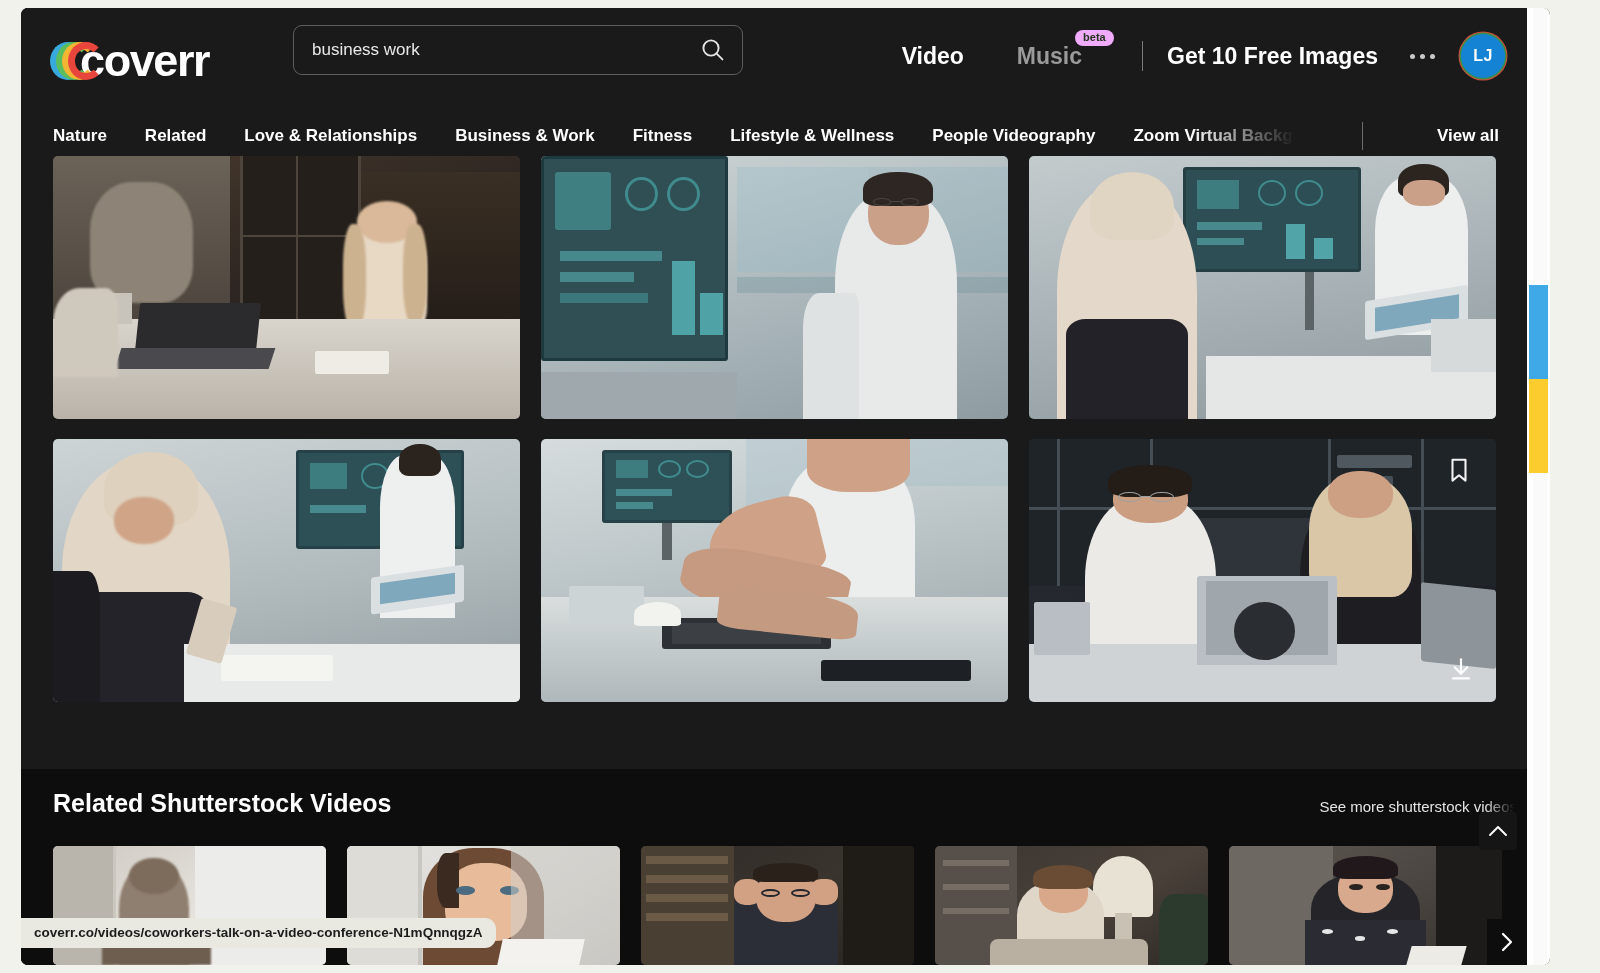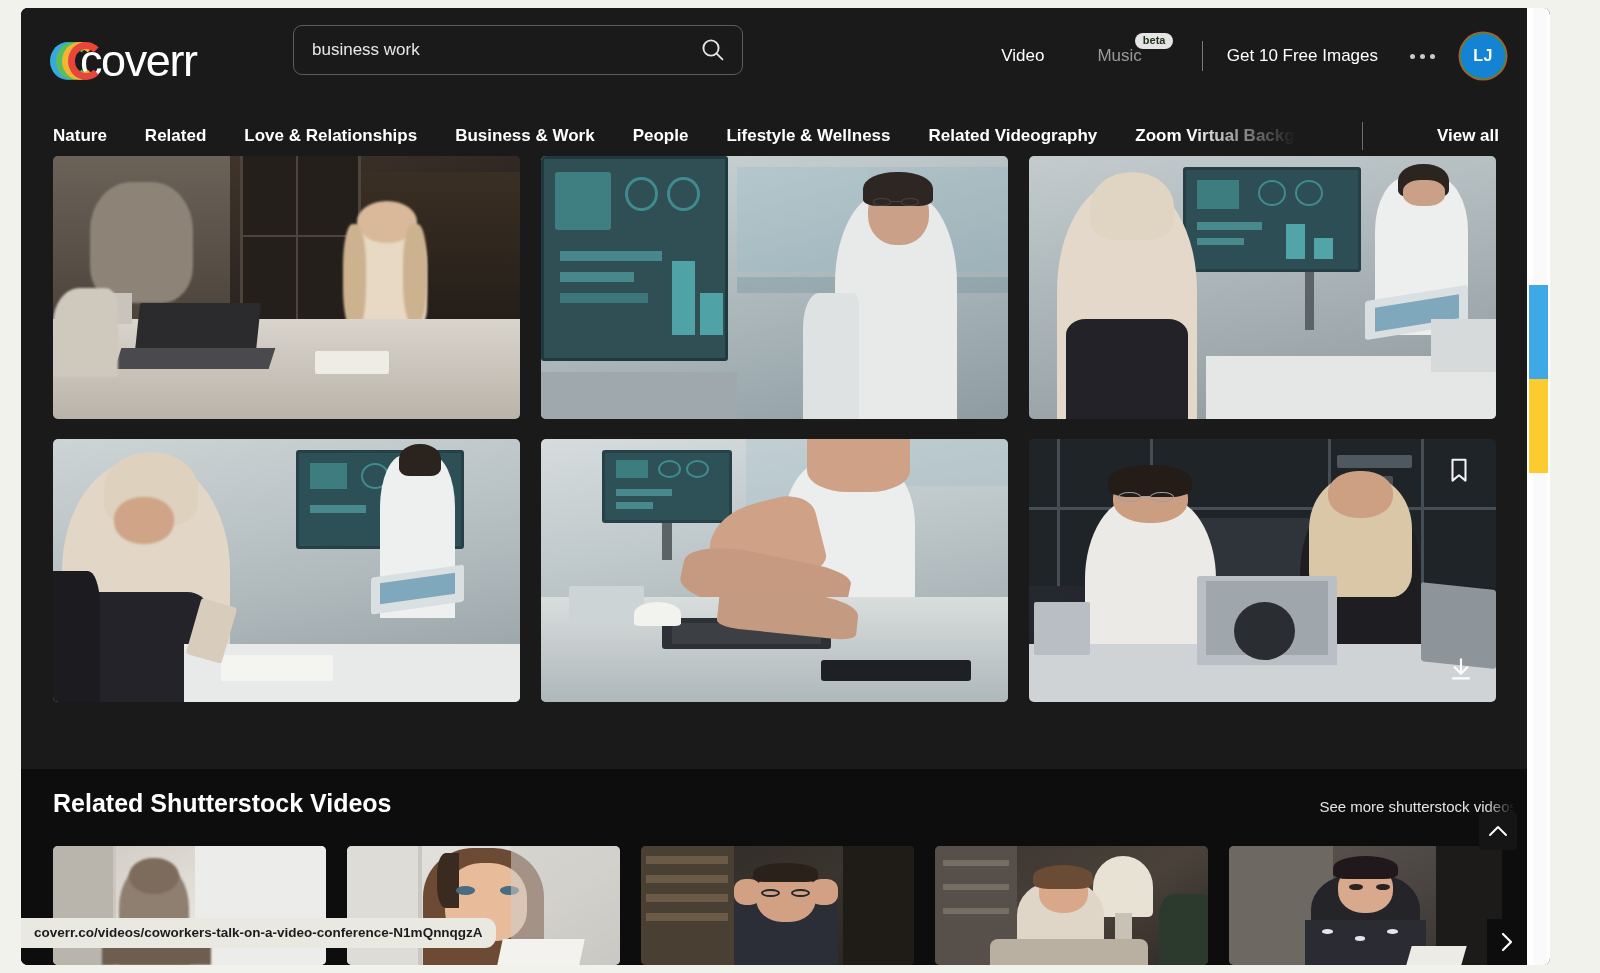--- a/index.html
+++ b/index.html
@@ -77,21 +77,21 @@
     border-style: solid;
     border-width: 7px;
     border-right-color: transparent !important;
   }
   .arc-blue   { left: -3px; border-color: #38a9dc; }
   .arc-green  { left: 3px;  border-color: #5bbd5b; }
   .arc-yellow { left: 9px;  border-color: #f2b632; }
   .arc-red    { left: 15px; border-color: #e8453c; }
   #logo-wordmark {
     font-size: 45px;
-    font-weight: normal;
+    font-weight: bold;
     color: #ffffff;
     letter-spacing: -1.4px;
     line-height: 46px;
   }
 
   
   #search-box {
     position: absolute;
     left: 272px;
     top: 17px;
@@ -127,35 +127,35 @@
   #header-right {
     position: absolute;
     right: 22px;
     top: 22px;
     height: 52px;
     display: flex;
     align-items: center;
     gap: 0px;
   }
   .hdr-link {
-    font-size: 17px;
-    font-weight: normal;
+    font-size: 23px;
+    font-weight: bold;
     color: #ffffff;
     cursor: pointer;
     white-space: nowrap;
   }
   .hdr-link.muted { color: #9a9a9a; }
   #nav-video { margin-right: 53px; }
   #nav-music-wrap { position: relative; display: flex; align-items: center; }
   #beta-badge {
     position: absolute;
     left: 100%;
     top: -13px;
     margin-left: -7px;
-    background: #e5e5e5;
+    background: #f0abfc;
     color: #22331a;
     font-size: 11px;
     font-weight: bold;
     border-radius: 9px;
     padding: 2px 8px 3px;
     line-height: 1;
     white-space: nowrap;
   }
   #hdr-divider {
     width: 1px;
@@ -446,23 +446,23 @@
           <span id="avatar">LJ</span>
         </nav>
       </header>
 
       <nav id="category-bar">
         <div id="category-scroll">
           <span class="cat-link">Nature</span>
           <span class="cat-link">Related</span>
           <span class="cat-link">Love &amp; Relationships</span>
           <span class="cat-link">Business &amp; Work</span>
-          <span class="cat-link">People</span>
+          <span class="cat-link">Fitness</span>
           <span class="cat-link">Lifestyle &amp; Wellness</span>
-          <span class="cat-link">Related Videography</span>
+          <span class="cat-link">People Videography</span>
           <span class="cat-link">Zoom Virtual Backgrounds</span>
           <span id="cat-fade"></span>
         </div>
         <span id="cat-divider"></span>
         <span id="cat-view-all">View all</span>
       </nav>
 
       <section id="video-grid">
 
         <div class="video-card">

